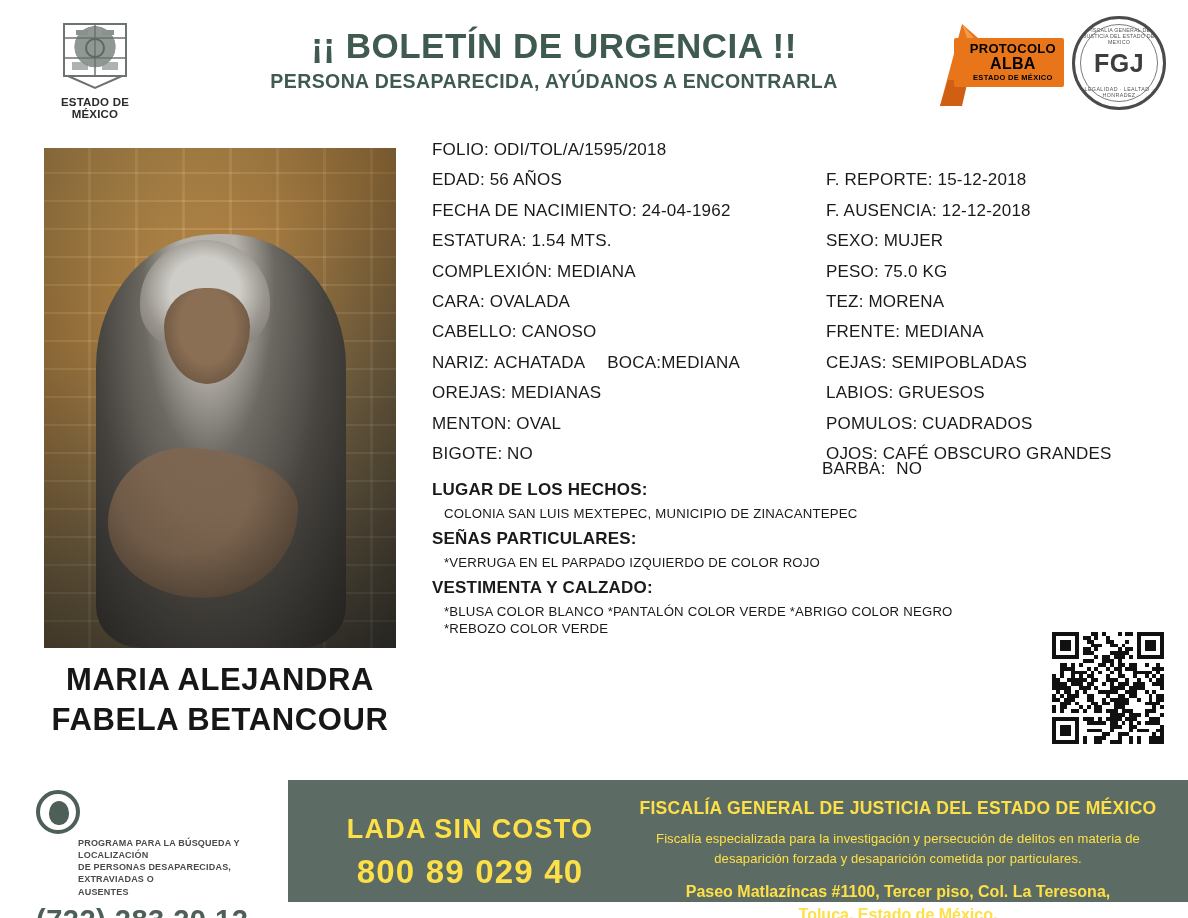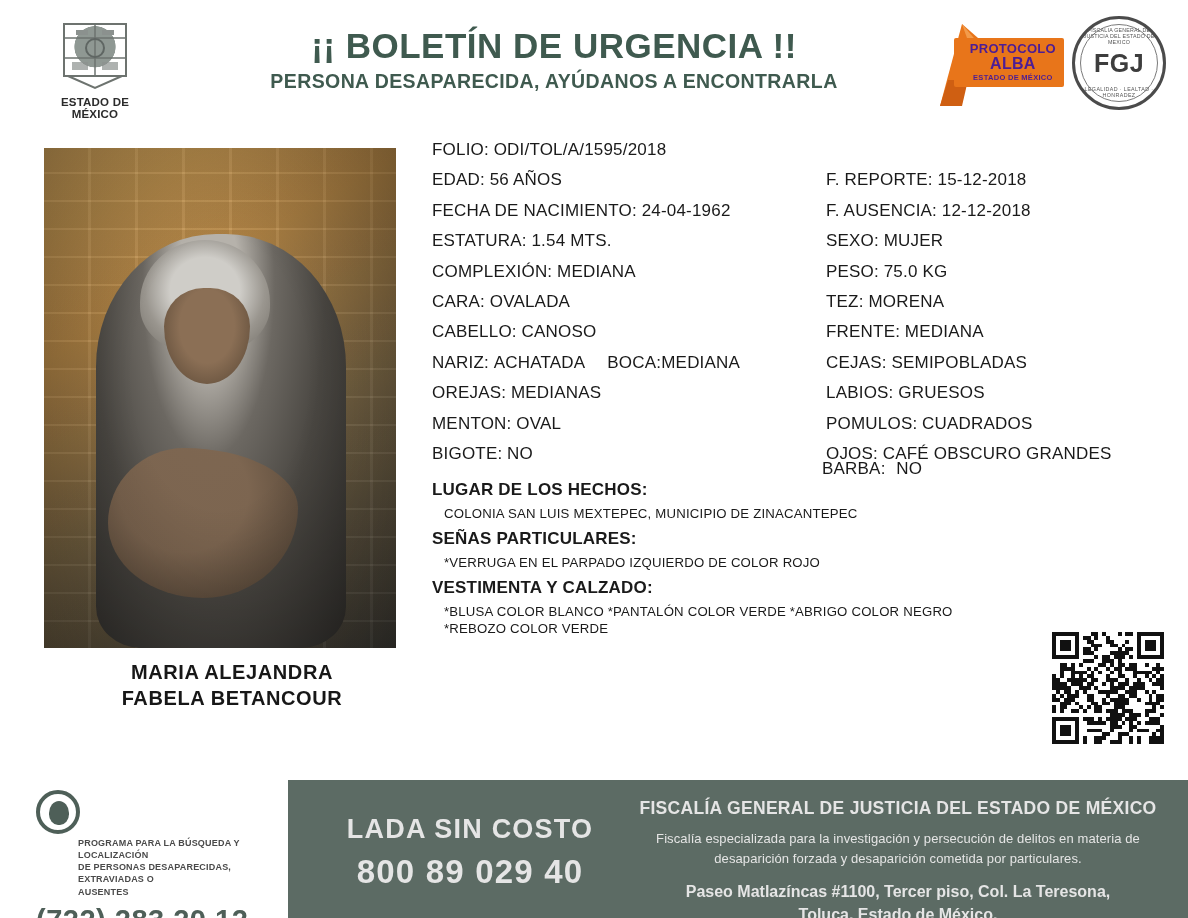--- a/index.html
+++ b/index.html
@@ -69,21 +69,21 @@
   }
   .alba-arrow {
     position: absolute;
     left: 0; top: 0;
     width: 62px; height: 86px;
   }
   .alba-text {
     position: absolute;
     right: 0; top: 18px;
     text-align: center;
-    color: #4c1d95;
+    color: #000000;
     background: #e8751a;
     padding: 4px 8px 5px 16px;
     border-radius: 2px;
   }
   .alba-text .l1 { font-size: 13px; font-weight: bold; letter-spacing: .3px; line-height: 1.05;}
   .alba-text .l2 { font-size: 16px; font-weight: bold; letter-spacing: .3px; line-height: 1.05;}
   .alba-text .l3 { font-size: 7.5px; font-weight: bold; letter-spacing: .3px; margin-top:1px;}
 
   .fgj-logo {
     position: absolute;
@@ -156,24 +156,24 @@
     border-radius: 40% 60% 50% 50% / 50% 40% 60% 50%;
     opacity: .95;
   }
   .photo-vignette {
     position:absolute; inset:0;
     background: radial-gradient(ellipse at 50% 45%, rgba(0,0,0,0) 35%, rgba(0,0,0,.35) 100%);
   }
 
   .person-name {
     position: absolute;
-    left: 56px; top: 660px;
+    left: 44px; top: 660px;
     width: 352px;
     text-align: center;
-    font-size: 20px;
+    font-size: 31px;
     font-weight: bold;
     letter-spacing: .6px;
     line-height: 1.28;
     color: #171717;
   }
 
   
   .fields {
     position: absolute;
     left: 432px; top: 140px;
@@ -265,23 +265,23 @@
   .odisea-phone {
     font-size: 29px;
     font-weight: bold;
     color: #4e5f58;
     letter-spacing: .5px;
     margin-top: 6px;
   }
   .footer-bar {
     position: absolute;
     left: 288px; top: 8px;
-    width: 900px; height: 138px;
+    width: 900px; height: 122px;
     background: #5c6b64;
-    color: #e5e5e5;
+    color: #fde047;
   }
   .lada {
     position: absolute;
     left: 32px; top: 34px;
     width: 300px;
     text-align: center;
   }
   .lada-l1 { font-size: 27px; font-weight: bold; letter-spacing: 1.2px; }
   .lada-l2 { font-size: 33px; font-weight: bold; letter-spacing: 1.2px; margin-top: 8px; }
   .fgj-block {

